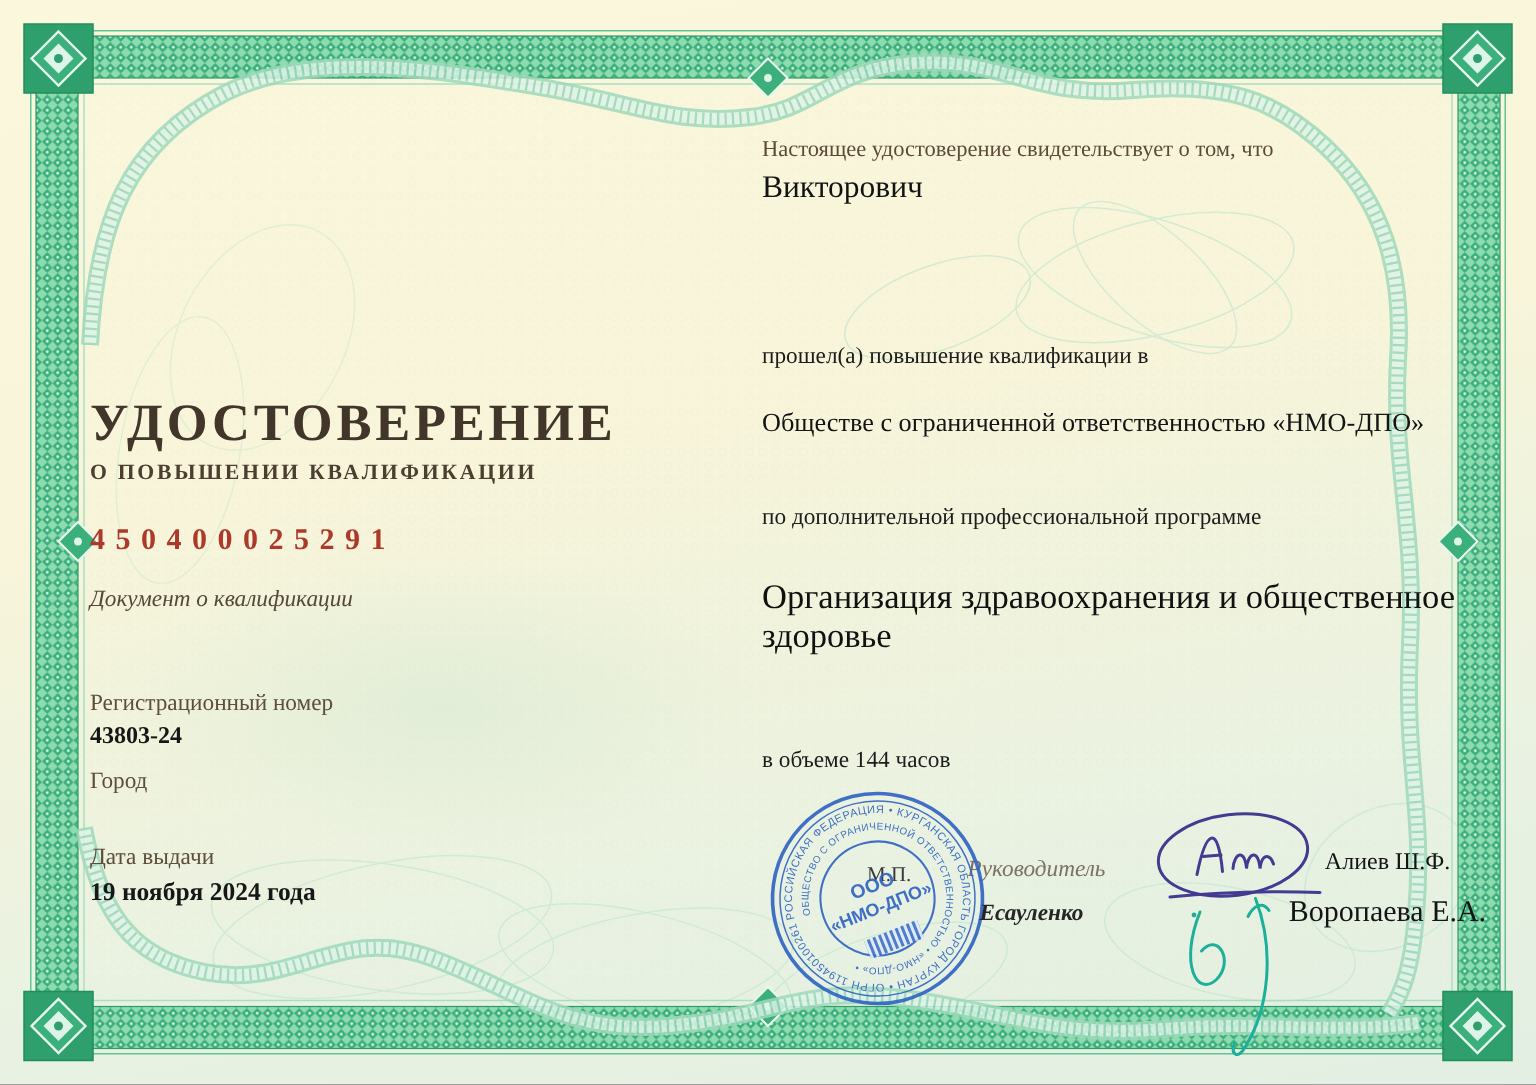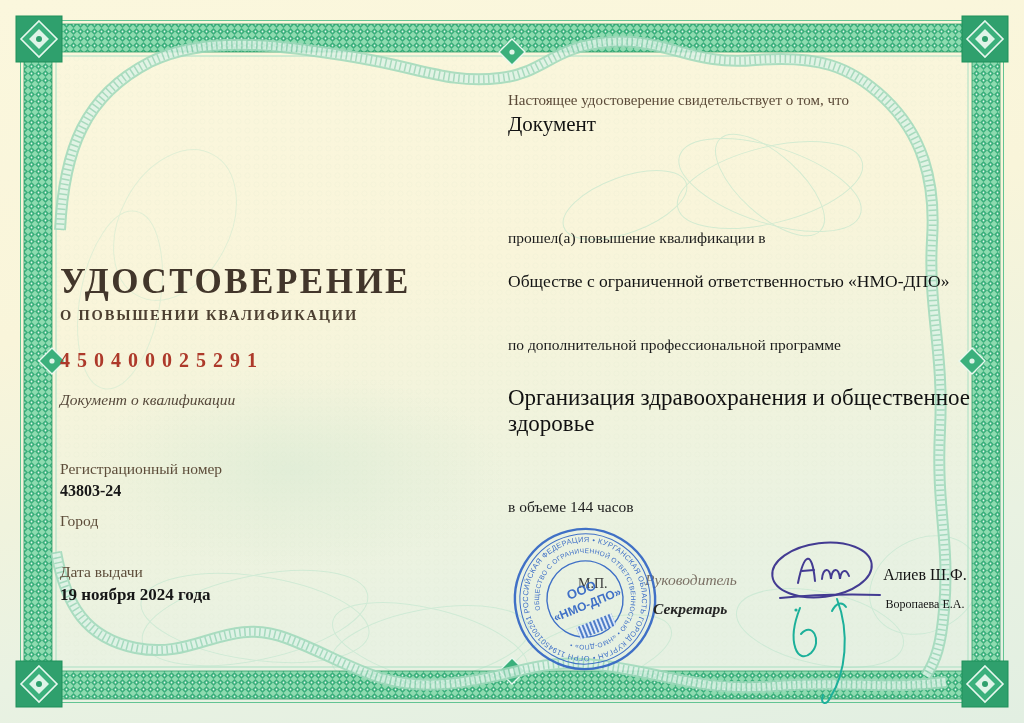--- a/index.html
+++ b/index.html
@@ -31,21 +31,21 @@
   .t-subtitle{color:#4c3f31;font-size:14.5px;letter-spacing:1.8px;font-weight:600;}
   .t-blank{color:#ad392a;font-size:20px;font-weight:700;letter-spacing:7px;}
   .t-doctype{color:#55483a;font-size:15.5px;font-style:italic;}
   .t-label{color:#5d4d3a;font-size:15.5px;}
   .t-value{color:#171717;font-size:16px;font-weight:700;}
   .t-date-value{font-size:17px;}
   .t-mp{position:absolute;left:578px;top:576px;font-size:14px;color:#3a3a3a;z-index:2;}
   .t-role1{position:absolute;left:645px;top:571px;font-size:15.5px;font-style:italic;color:#7b7165;z-index:1;}
   .t-role2{position:absolute;left:653px;top:600px;font-size:15.5px;font-style:italic;font-weight:700;color:#262626;z-index:5;}
   .t-sig-name1{position:absolute;left:858px;top:566px;width:134px;text-align:center;font-size:16px;color:#141414;z-index:5;font-family:Liberation Serif, serif;}
-  .t-sig-name2{position:absolute;left:850px;top:597px;width:150px;text-align:center;font-size:12px;color:#141414;z-index:5;}
+  .t-sig-name2{position:absolute;left:850px;top:597px;width:150px;text-align:center;font-size:20px;color:#141414;z-index:5;}
   svg.stamp{position:absolute;left:500px;top:514px;z-index:3;opacity:.9;}
   svg.sigs{position:absolute;left:740px;top:515px;z-index:4;}
 </style>
 </head>
 <body>
 
 <div class="page">
 
   <div class="cloud"></div>
 
@@ -152,40 +152,40 @@
       <path d="M60,230 C64,150 84,96 150,62 C210,32 300,48 360,58 C420,68 450,84 500,78 C545,73 552,46 610,42 C668,38 690,66 755,60 C818,55 850,66 884,98 C922,134 936,180 932,240 C928,310 944,350 940,430 C936,510 950,540 944,610 C941,645 936,660 926,676" stroke="#7cc9a4" stroke-width="8" stroke-dasharray="1.5 3.5" opacity="0.7"></path>
     </g>
     <g fill="none" opacity="0.85">
       <path d="M56,552 C66,606 86,638 136,648 C196,660 226,616 286,638 C346,660 376,690 446,684 C516,678 536,656 606,666 C676,676 706,692 776,686 C846,680 886,690 946,682" stroke="#9fd9bb" stroke-width="12"></path>
       <path d="M56,552 C66,606 86,638 136,648 C196,660 226,616 286,638 C346,660 376,690 446,684 C516,678 536,656 606,666 C676,676 706,692 776,686 C846,680 886,690 946,682" stroke="#ddf3e7" stroke-width="8"></path>
       <path d="M56,552 C66,606 86,638 136,648 C196,660 226,616 286,638 C346,660 376,690 446,684 C516,678 536,656 606,666 C676,676 706,692 776,686 C846,680 886,690 946,682" stroke="#7cc9a4" stroke-width="8" stroke-dasharray="1.5 3.5" opacity="0.7"></path>
     </g>
   </svg>
 
   <div class="txt rightcol t-intro" style="top:92px">Настоящее удостоверение свидетельствует о том, что</div>
-  <div class="txt rightcol t-name" style="top:112px">Документ</div>
+  <div class="txt rightcol t-name" style="top:112px">Викторович</div>
   <div class="txt rightcol t-body" style="top:229px">прошел(а) повышение квалификации в</div>
   <div class="txt rightcol t-org" style="top:271px">Обществе с ограниченной ответственностью «НМО-ДПО»</div>
   <div class="txt rightcol t-body" style="top:336px">по дополнительной профессиональной программе</div>
   <div class="txt rightcol t-program" style="top:385px">Организация здравоохранения и общественное здоровье</div>
   <div class="txt rightcol t-body" style="top:498px">в объеме 144 часов</div>
 
   <div class="txt leftcol t-title" style="top:262px">УДОСТОВЕРЕНИЕ</div>
   <div class="txt leftcol t-subtitle" style="top:307px">О ПОВЫШЕНИИ КВАЛИФИКАЦИИ</div>
   <div class="txt leftcol t-blank" style="top:349px">450400025291</div>
   <div class="txt leftcol t-doctype" style="top:391px">Документ о квалификации</div>
   <div class="txt leftcol t-label" style="top:460px">Регистрационный номер</div>
   <div class="txt leftcol t-value" style="top:482px">43803-24</div>
   <div class="txt leftcol t-label" style="top:512px">Город</div>
   <div class="txt leftcol t-label" style="top:563px">Дата выдачи</div>
   <div class="txt leftcol t-value t-date-value" style="top:585px">19 ноября 2024 года</div>
 
   <div class="t-mp">М.П.</div>
   <div class="t-role1">Руководитель</div>
-  <div class="t-role2">Секретарь</div>
+  <div class="t-role2">Есауленко</div>
   <div class="t-sig-name1">Алиев Ш.Ф.</div>
   <div class="t-sig-name2">Воропаева Е.А.</div>
 
   <svg class="stamp" width="170" height="170" viewBox="0 0 170 170">
     <defs>
       <path id="stampOuterRing" d="M 28,85 a 57,57 0 1 1 114,0 a 57,57 0 1 1 -114,0"></path>
       <path id="stampInnerRing" d="M 39,85 a 46,46 0 1 1 92,0 a 46,46 0 1 1 -92,0"></path>
     </defs>
     <g transform="rotate(-14 85 85)" fill="none" stroke="#2e63c4">
       <circle cx="85" cy="85" r="70" stroke-width="2.4"></circle>

